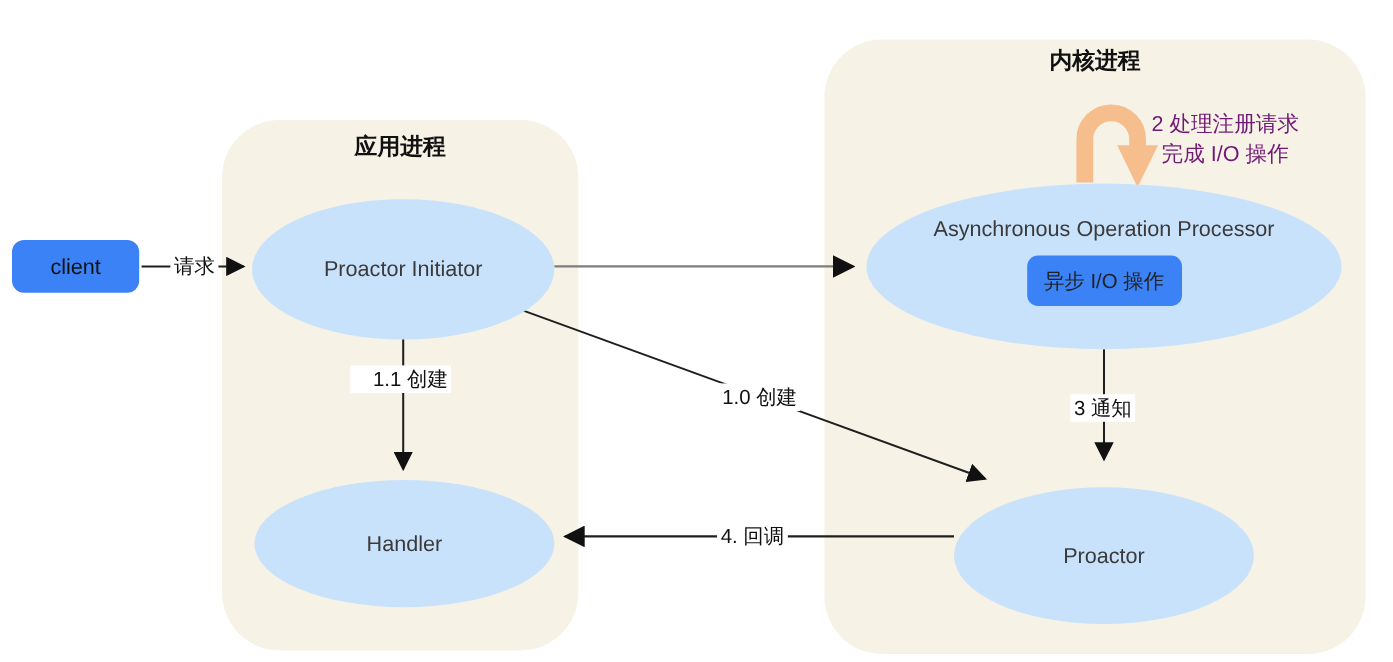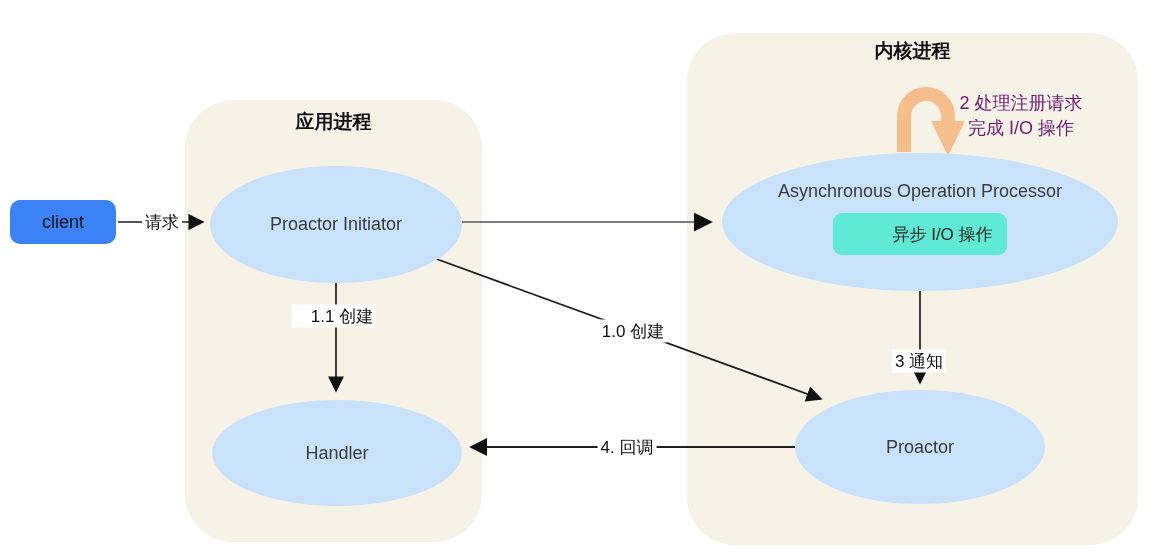--- a/index.html
+++ b/index.html
@@ -9,26 +9,26 @@
   .container-box{position:absolute;background:#F7F2E6;border-radius:48px;}
   #app-container{left:185px;top:100px;width:297px;height:442px;}
   #kernel-container{left:687px;top:33px;width:451px;height:512px;}
   .container-title{position:absolute;width:100%;text-align:center;font-size:19px;font-weight:bold;color:#111;}
   #app-container .container-title{top:9px;}
   #kernel-container .container-title{top:5px;}
 
   .ellipse{position:absolute;background:#C9E2FB;border-radius:50%;display:flex;align-items:center;justify-content:center;color:#3a3a3a;font-size:18px;}
   #pi-ellipse{left:210px;top:166px;width:252px;height:117px;}
   #handler-ellipse{left:212px;top:400px;width:250px;height:106px;}
-  #proactor-ellipse{left:795px;top:390px;width:250px;height:114px;}
+  #proactor-ellipse{left:795px;top:406px;width:250px;height:114px;}
   #aop-ellipse{left:722px;top:153px;width:396px;height:138px;flex-direction:column;justify-content:flex-start;padding-top:28px;box-sizing:border-box;gap:11px;}
 
   #client-box{position:absolute;left:10px;top:200px;width:106px;height:44px;background:#3b82f6;border-radius:10px;display:flex;align-items:center;justify-content:center;font-size:18px;color:#111;}
 
-  #async-io-box{width:129px;height:42px;background:#5eead4;border-radius:9px;display:flex;align-items:center;justify-content:center;font-size:17px;color:#222;padding-left:45px;}
+  #async-io-box{width:129px;height:42px;background:#3b82f6;border-radius:9px;display:flex;align-items:center;justify-content:center;font-size:17px;color:#222;}
 
   .svg-layer{position:absolute;left:0;top:0;z-index:2;pointer-events:none;}
   .edge-label{position:absolute;transform:translate(-50%,-50%);background:#ffffff;padding:0 3px;font-size:17px;color:#111;white-space:nowrap;z-index:4;}
   .edge-label.two-line{text-align:center;line-height:23px;font-size:18px;}
   .note-label{position:absolute;transform:translate(-50%,-50%);text-align:center;font-size:18px;line-height:25px;color:#701a75;white-space:nowrap;z-index:4;}
 
   .layer{position:absolute;left:0;top:0;width:100%;height:100%;}
   .z1{z-index:1}.z3{z-index:3}
 </style>
 </head>
@@ -87,21 +87,21 @@
     </div>
   </div>
 
   <div class="edge-label" style="left:162px;top:222px;">请求</div>
 
 
   <div class="edge-label" style="left:334px;top:316px;padding-left:19px;">1.1 创建</div>
 
   <div class="edge-label" style="left:633px;top:331px;">1.0 创建</div>
 
-  <div class="edge-label" style="left:919px;top:340px;margin-top:21px;">3 通知</div>
+  <div class="edge-label" style="left:919px;top:340px;">3 通知</div>
 
   <div class="edge-label" style="left:627px;top:447px;">4. 回调</div>
 
   <div class="note-label" style="left:1021px;top:116px;">
     <div>2 处理注册请求</div>
     <div>完成 I/O 操作</div>
   </div>
 
 </div>
 

